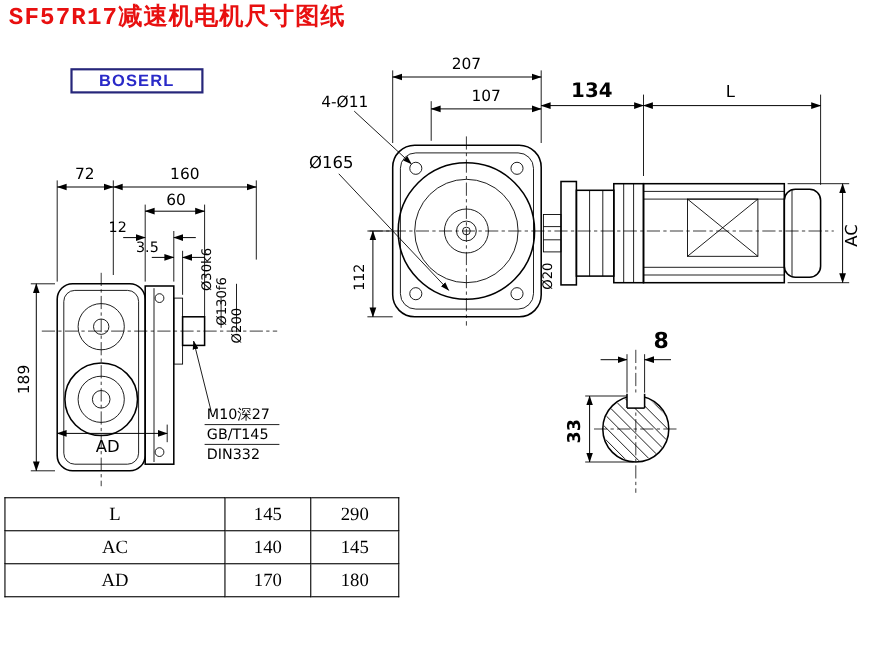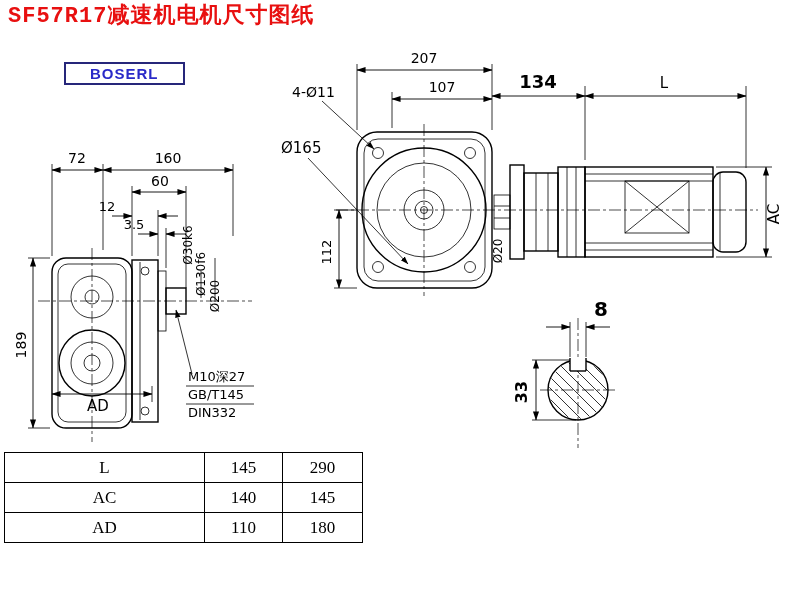--- a/index.html
+++ b/index.html
@@ -258,19 +258,19 @@
       <td>145</td>
       <td>290</td>
     </tr>
     <tr class="drow">
       <td>AC</td>
       <td>140</td>
       <td>145</td>
     </tr>
     <tr class="drow">
       <td>AD</td>
-      <td>110</td>
+      <td>170</td>
       <td>180</td>
     </tr>
   </tbody>
     </table>
 
 </div>
 
 </body></html>

